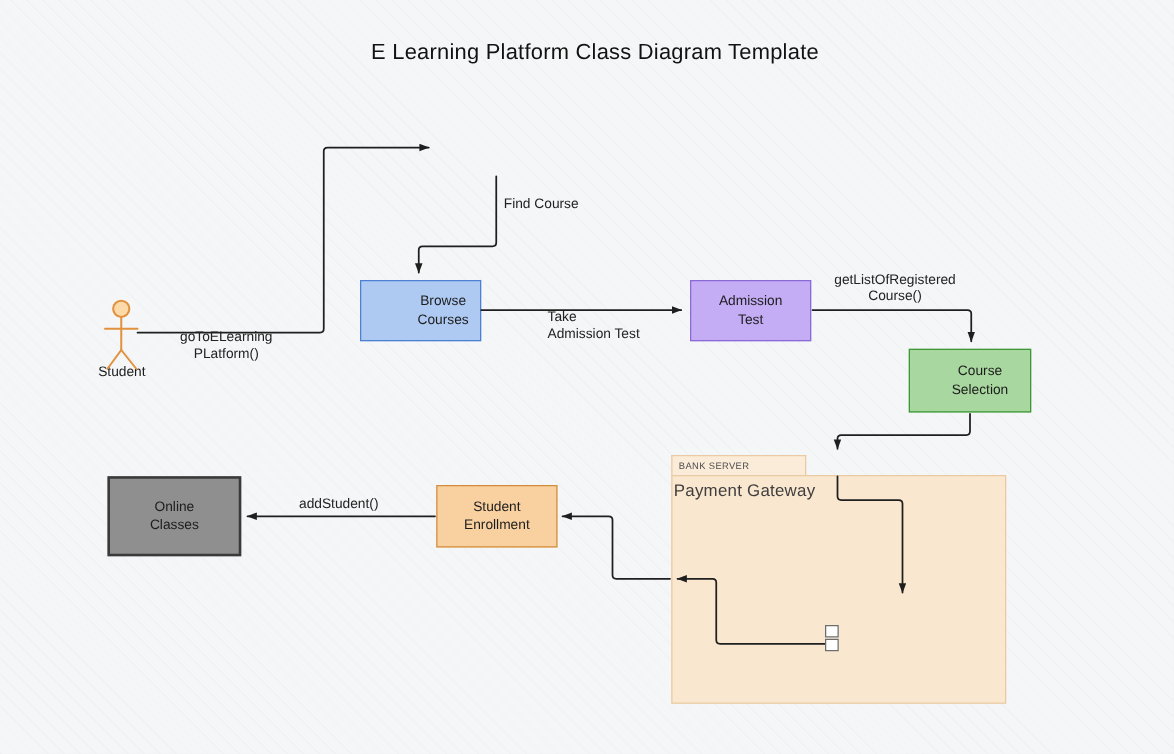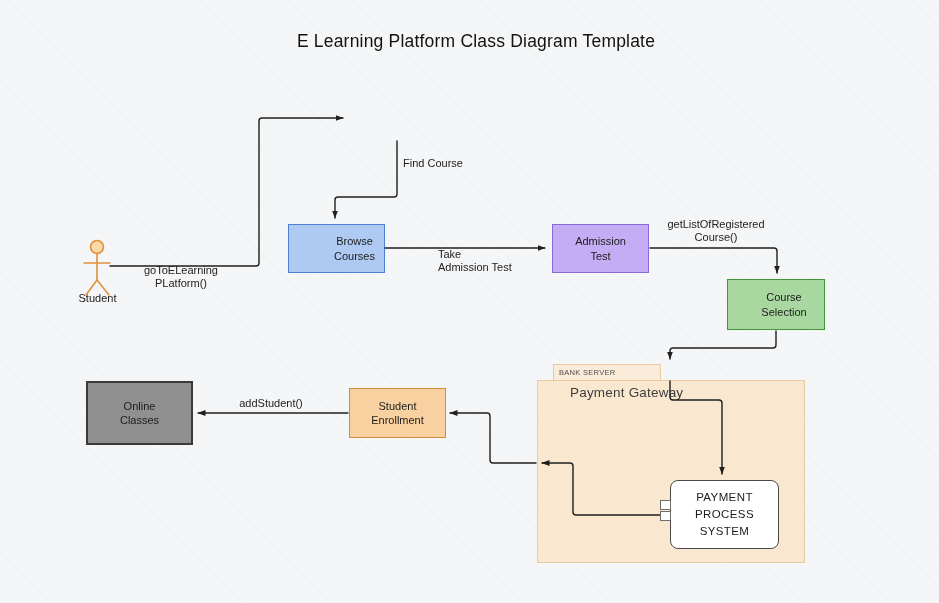--- a/index.html
+++ b/index.html
@@ -26,24 +26,24 @@
   .n-enroll   {left:349px; top:388px; width:97px; height:50px; background:#f9d1a1; border:1.5px solid #d28d3b;}
   .n-payment  {left:670px; top:480px; width:109px; height:69px; background:#ffffff; border:1.5px solid #4a4a4a;
                border-radius:8px; font-size:11.5px; letter-spacing:0.4px; line-height:1.45; z-index:2;}
   .folder-body{
     position:absolute; left:537px; top:380px; width:268px; height:183px;
     background:#fae7cf; border:1px solid #e9caa2; box-sizing:border-box; z-index:0;
   }
   .folder-tab{
     position:absolute; left:537px; top:364px; width:108px; height:17px;
     background:#faecd8; border:1px solid #e9caa2; border-bottom:none; box-sizing:border-box; z-index:0;
-    font-size:7.5px; color:#4e4e4e; letter-spacing:0.3px; padding:3px 0 0 5px;margin-left:16px;
+    font-size:7.5px; color:#4e4e4e; letter-spacing:0.3px; padding:3px 0 0 5px;
   }
   .folder-title{
-    position:absolute; left:539px; top:385px; font-size:13.5px; color:#3e3e3e; z-index:0; letter-spacing:0.2px;padding-left:31px;
+    position:absolute; left:539px; top:385px; font-size:13.5px; color:#3e3e3e; z-index:0; letter-spacing:0.2px;
   }
   .port{
     position:absolute; width:11px; height:10px; background:#ffffff; border:1px solid #6d6d6d;
     box-sizing:border-box; z-index:3;
   }
   .port-1{left:660px; top:500px;}
   .port-2{left:660px; top:511px;}
   .edges{position:absolute; left:0; top:0; z-index:2; pointer-events:none;}
   .edge-label{
     position:absolute; font-size:11px; color:#222; line-height:1.22;
@@ -69,23 +69,20 @@
 
   <div class="node n-browse">Browse
 Courses</div>
   <div class="node n-admission">Admission
 Test</div>
   <div class="node n-course">Course Selection</div>
   <div class="node n-online">Online
 Classes</div>
   <div class="node n-enroll">Student
 Enrollment</div>
-  <div class="node n-payment">PAYMENT
-PROCESS
-SYSTEM</div>
 
   <div class="port port-1"></div>
   <div class="port port-2"></div>
 
   <svg class="edges" width="939" height="603" viewBox="0 0 939 603">
     <defs>
       <marker id="arr" markerWidth="9" markerHeight="7" refX="7.5" refY="3" orient="auto" markerUnits="userSpaceOnUse">
         <path d="M0,0 L8,3 L0,6 Z" fill="#1f1f1f"></path>
       </marker>
     </defs>

